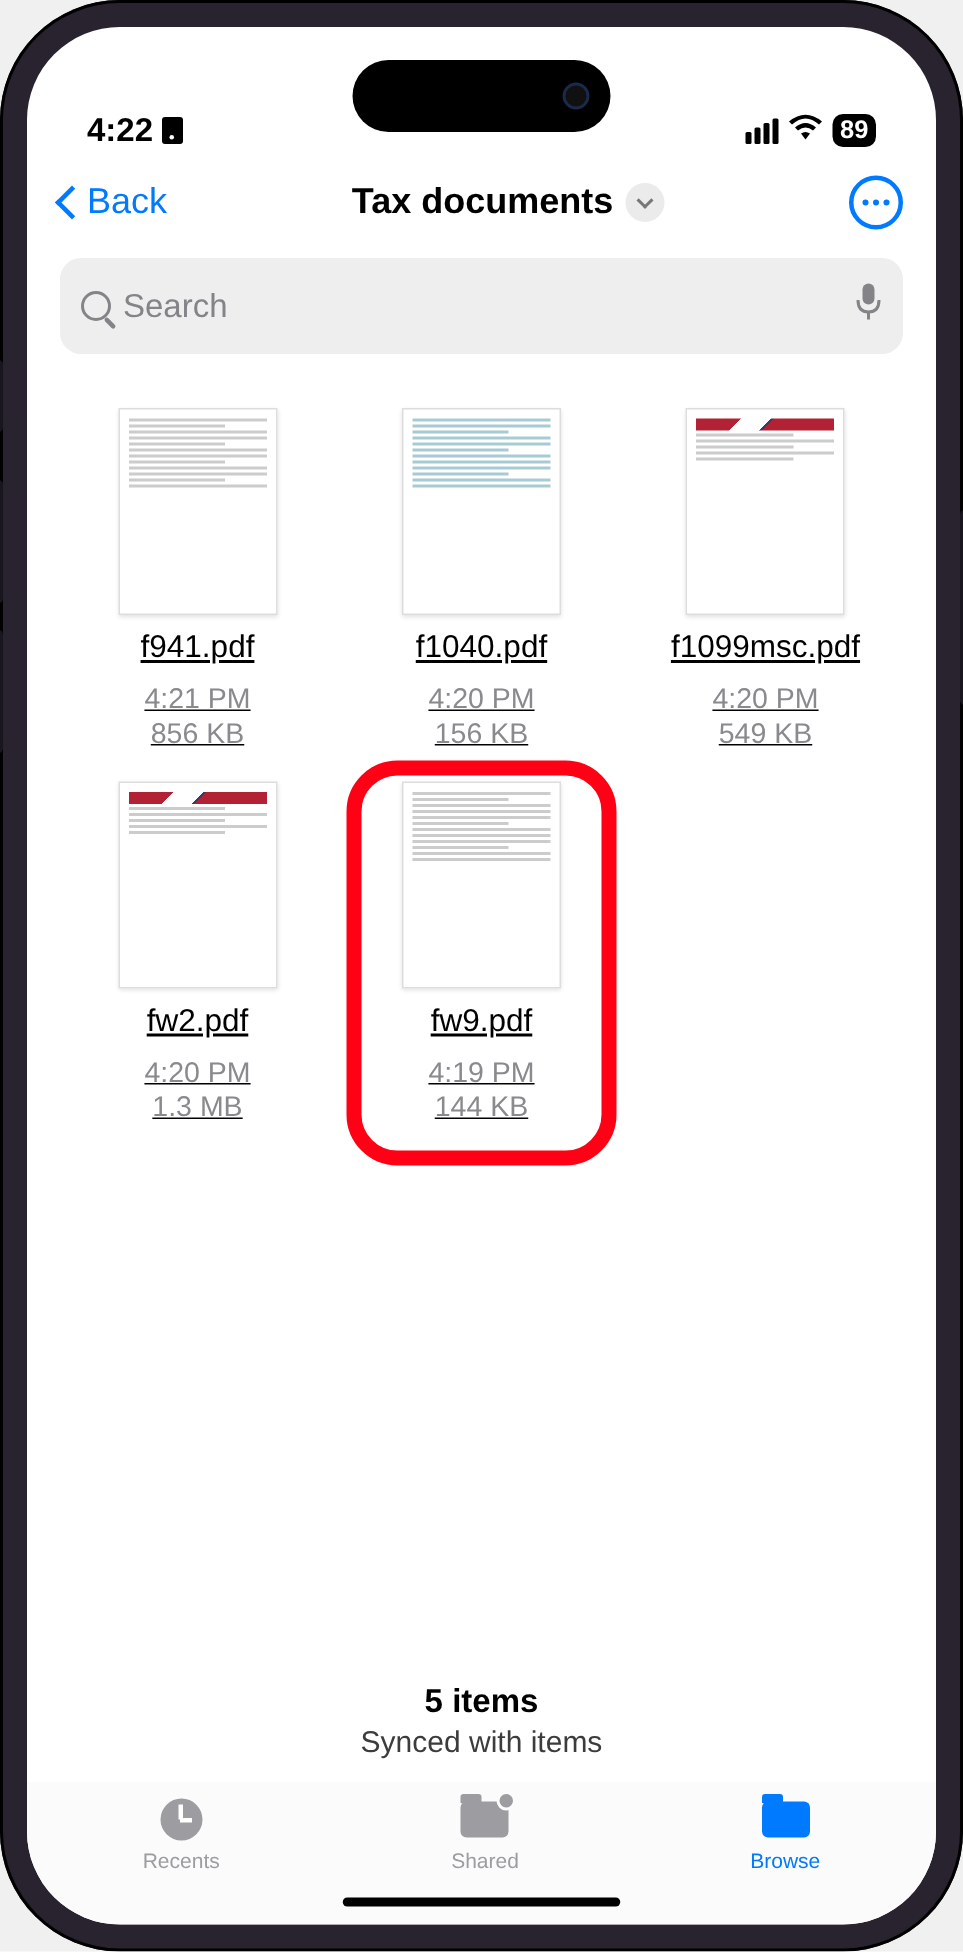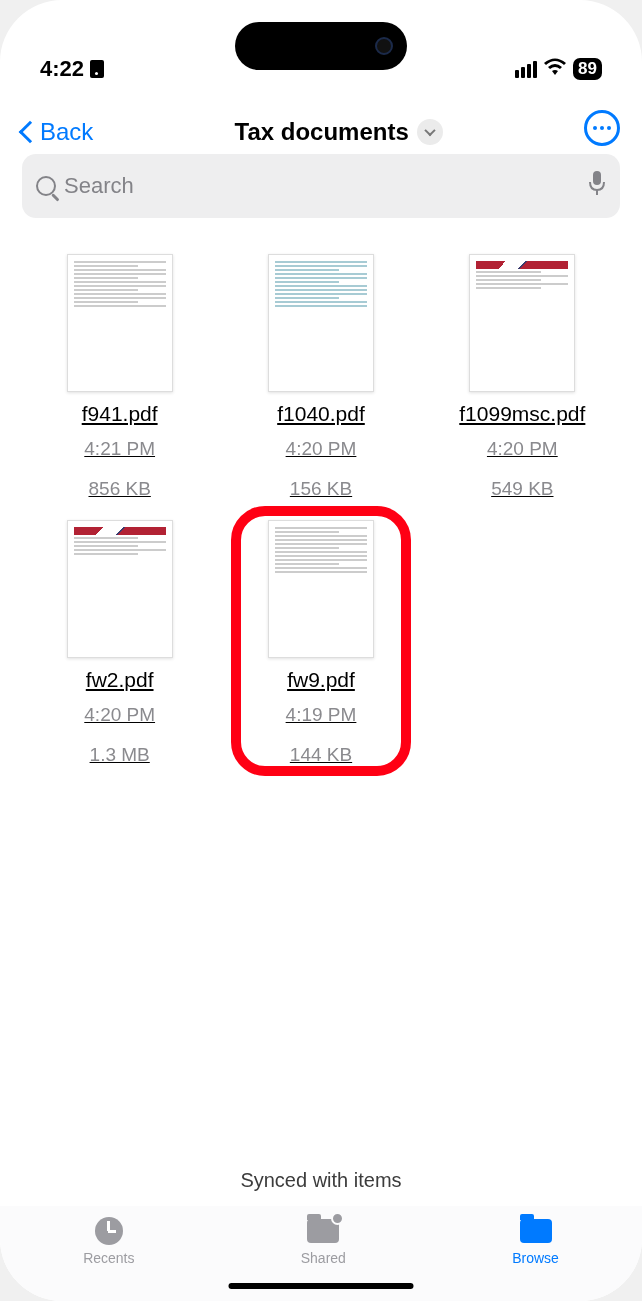--- a/index.html
+++ b/index.html
@@ -1,20 +1,21 @@
 <!DOCTYPE html>
 <html><head>
 <meta charset="utf-8">
 <style>
   * { margin: 0; padding: 0; box-sizing: border-box; font-family: -apple-system, BlinkMacSystemFont, 'Segoe UI', Arial, sans-serif; }
   body { background: #f0f0f0; display: flex; justify-content: center; padding: 0; }
   .phone-frame {
     width: 642px; height: 1301px;
     background: #28232e;
     border-radius: 80px;
+    padding: 18px;
     position: relative;
     box-shadow: 0 0 0 2px #000 inset;
   }
   .phone-side-btn { position: absolute; background: #1a1620; border-radius: 3px; }
   .btn-l1 { left: -4px; top: 240px; width: 6px; height: 48px; }
   .btn-l2 { left: -4px; top: 320px; width: 6px; height: 82px; }
   .btn-l3 { left: -4px; top: 420px; width: 6px; height: 82px; }
   .btn-r1 { right: -4px; top: 340px; width: 6px; height: 130px; }
   .screen {
     width: 100%; height: 100%;
@@ -38,21 +39,21 @@
   .status-left { display:flex; align-items:center; gap:6px; }
   .sim{ width:14px; height:18px; background:#000; border-radius:2px; display:inline-block; position:relative;}
   .sim::after{content:"";position:absolute;width:3px;height:3px;background:#fff;border-radius:50%;bottom:3px;left:5px;}
   .status-right { display:flex; align-items:center; gap:6px; }
   .signal{display:flex;align-items:flex-end;gap:2px;}
   .signal span{width:4px;background:#000;border-radius:1px;}
   .signal span:nth-child(1){height:8px}.signal span:nth-child(2){height:11px}.signal span:nth-child(3){height:14px}.signal span:nth-child(4){height:17px}
   .wifi{font-size:22px;}
   .bat{background:#000;color:#fff;border-radius:7px;padding:1px 5px;font-size:17px;font-weight:700;}
   .nav-bar {
-    height: 58px; display:flex; align-items:flex-end; justify-content:space-between;
+    height: 58px; display:flex; align-items:center; justify-content:space-between;
     padding: 0 22px;
   }
   .back-btn { display:flex; align-items:center; color:#007aff; font-size:24px; gap:2px; }
   .chev-left{width:16px;height:16px;border-left:3.5px solid #007aff;border-bottom:3.5px solid #007aff;transform:rotate(45deg);}
   .title-wrap{display:flex;align-items:center;gap:8px;}
   .folder-title{font-size:24px;font-weight:700;}
   .drop-chev{width:26px;height:26px;background:#ebebeb;border-radius:50%;display:flex;align-items:center;justify-content:center;}
   .drop-chev div{width:8px;height:8px;border-right:2.5px solid #777;border-bottom:2.5px solid #777;transform:rotate(45deg) translate(-1px,-1px);}
   .more-btn{width:36px;height:36px;border:3px solid #007aff;border-radius:50%;display:flex;align-items:center;justify-content:center;gap:3px;}
   .more-btn span{width:4px;height:4px;background:#007aff;border-radius:50%;}
@@ -69,21 +70,21 @@
     gap: 20px 18px; align-content:start; justify-items:center;text-decoration:underline;
   }
   .file-cell{display:flex;flex-direction:column;align-items:center;width:100%;position:relative;}
   .thumb{width:106px;height:138px;background:#fff;border:1px solid #ddd;box-shadow:0 1px 3px rgba(0,0,0,0.12);display:flex;flex-direction:column;padding:6px;gap:2px;overflow:hidden;}
   .thumb .l{height:2px;background:#ccc;width:100%;}
   .thumb .l.s{width:70%;}
   .thumb.flag::before{content:"";height:8px;background:linear-gradient(135deg,#b22234 0 30%,#fff 30% 50%,#3c3b6e 50% 52%, #b22234 52%);}
   .thumb.blu .l{background:#a7cbd4;}
   .fname{font-size:21px;margin-top:10px;color:#000;}
   .ftime{font-size:19px;color:#8a8a8e;margin-top:12px;}
-  .fsize{font-size:19px;color:#8a8a8e;margin-top:18px;}
+  .fsize{font-size:19px;color:#8a8a8e;margin-top:1px;}
   .highlight-ring{position:absolute;top:-14px;left:50%;transform:translateX(-50%);width:180px;height:270px;border:10px solid #ff0014;border-radius:34px;pointer-events:none;}
   .summary{text-align:center;padding-bottom:14px;}
   .scount{font-size:22px;font-weight:600;}
   .ssync{font-size:20px;color:#3c3c3c;margin-top:4px;}
   .tab-bar{height:95px;border-top:0;display:flex;justify-content:space-around;align-items:flex-start;padding-top:10px;background:#fbfbfc;}
   .tab{display:flex;flex-direction:column;align-items:center;gap:4px;font-size:14px;font-weight:500;}
   .tab.inactive{color:#9c9ca1;}
   .tab.active{color:#007aff;}
   .tab .ico{width:36px;height:30px;display:flex;align-items:center;justify-content:center;}
   .clock{width:28px;height:28px;border-radius:50%;background:#9c9ca1;position:relative;}
@@ -239,20 +240,21 @@
             <div class="l"></div>
             <div class="l"></div>
           </div>
         <div class="fname">fw9.pdf</div>
         <div class="ftime">4:19 PM</div>
         <div class="fsize">144 KB</div>
       </div>
     </div>
 
     <div class="summary">
+      <div class="scount">5 items</div>
       <div class="ssync">Synced with items</div>
     </div>
 
     <div class="tab-bar">
       <div class="tab inactive">
         <div class="ico">
             <div class="clock"></div>
           </div>
         <span>Recents</span>
       </div>

